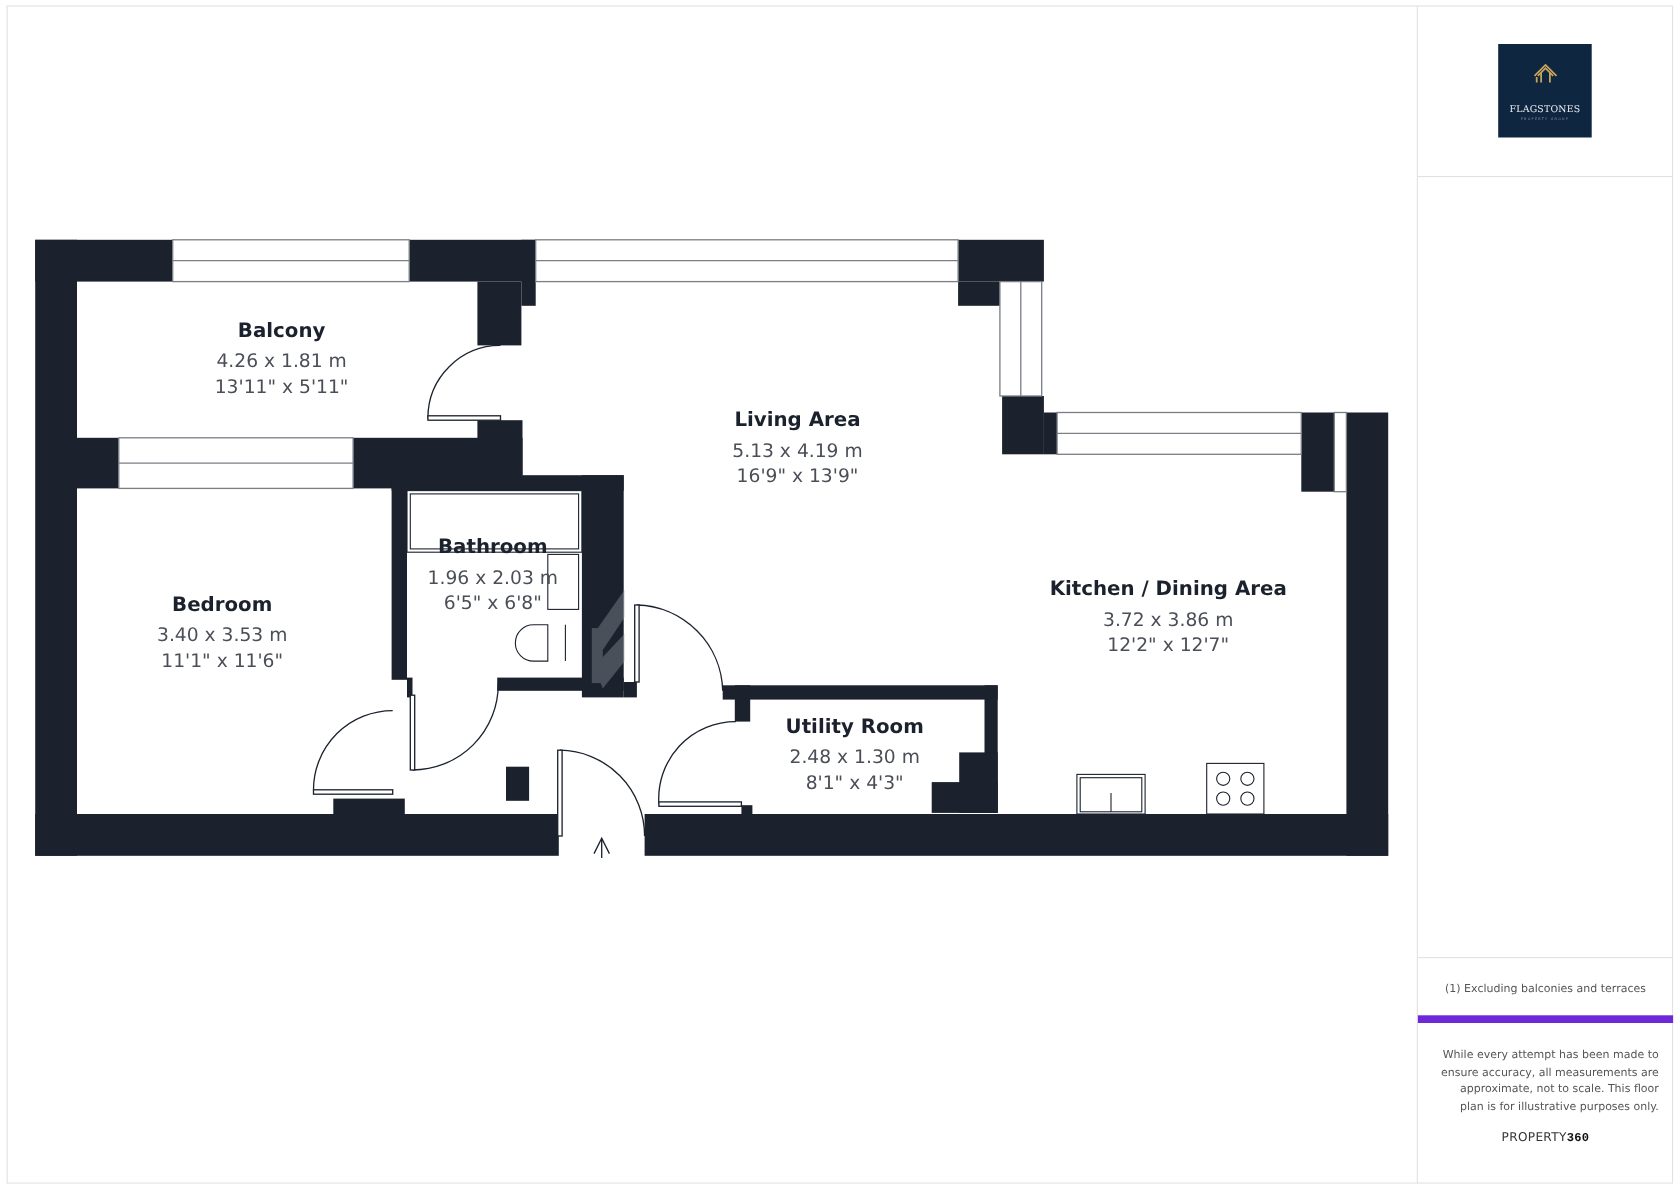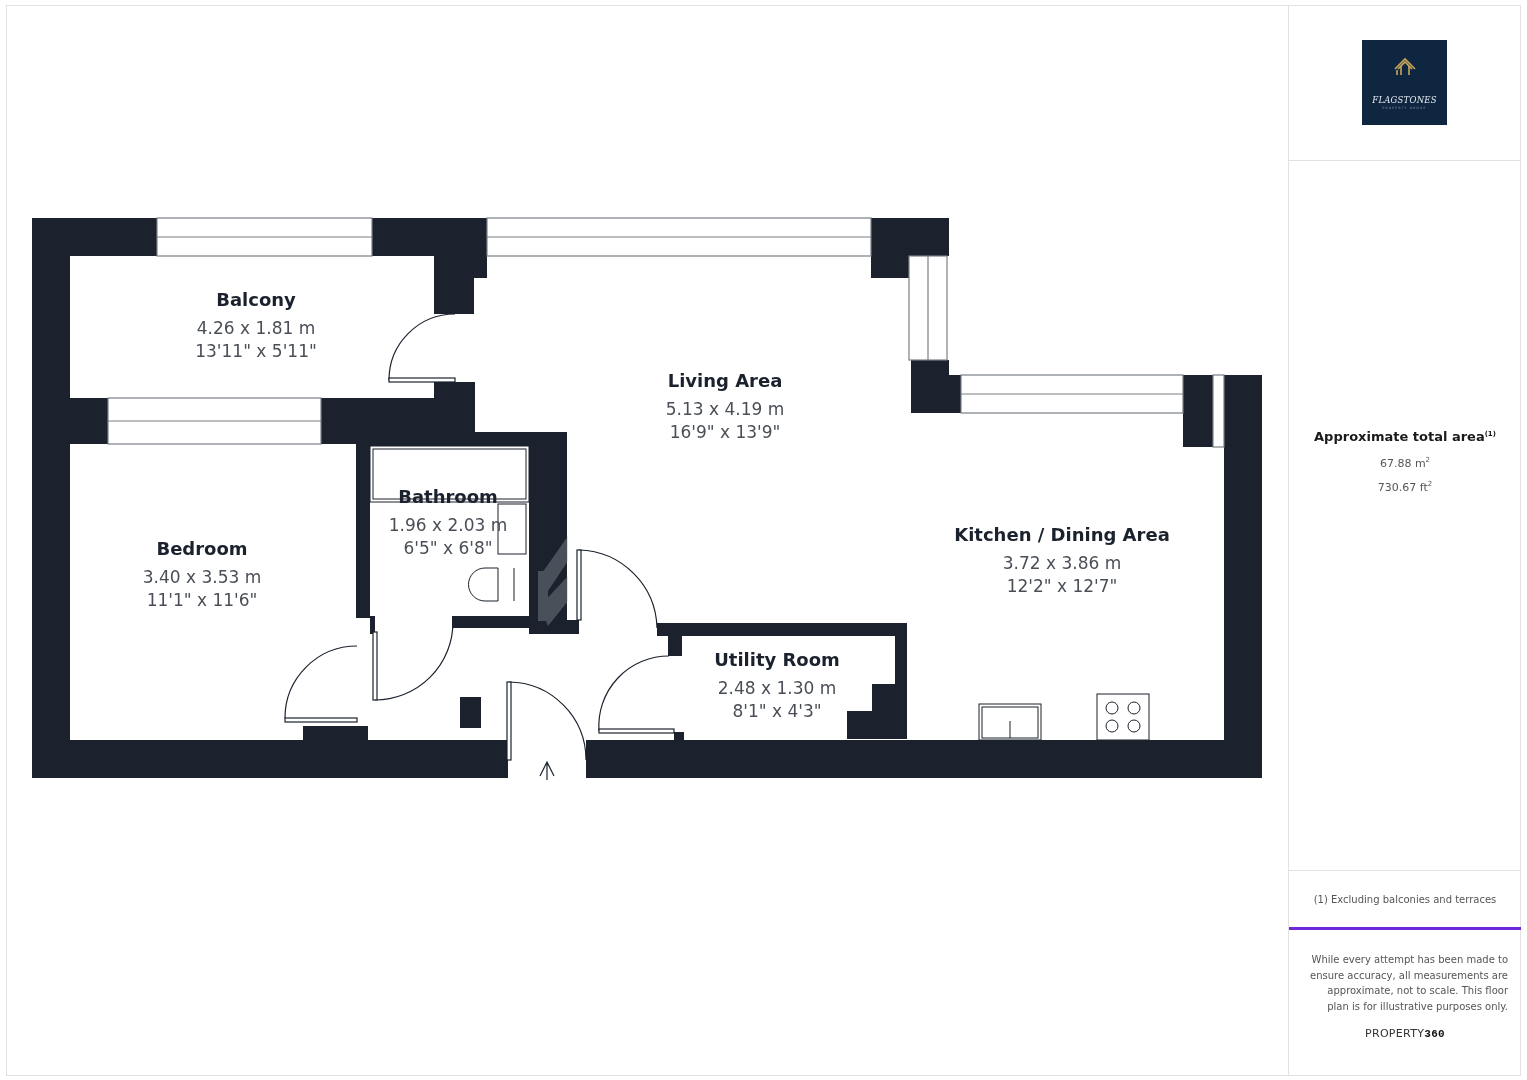--- a/index.html
+++ b/index.html
@@ -2,28 +2,28 @@
 <html><head>
 <meta charset="utf-8">
 <style>
   html, body { margin:0; padding:0; background:#ffffff; }
   body { width:1527px; height:1080px; position:relative; overflow:hidden; font-family:"DejaVu Sans", sans-serif; }
   .frame { position:absolute; left:6px; top:5px; width:1515px; height:1071px; border:1px solid #e2e2e2; box-sizing:border-box; }
   .plan-area { position:absolute; left:0; top:0; width:1288px; height:1080px;margin-top:16px; }
   .sidebar { position:absolute; left:1288px; top:5px; width:233px; height:1071px; border-left:1px solid #e2e2e2; box-sizing:border-box; }
   .sb-logo-cell { position:absolute; left:0; top:0; width:100%; height:155px; border-bottom:1px solid #e2e2e2; }
   .logo { position:absolute; left:73px; top:35px; width:85px; height:85px; background:#0f2640; display:flex; flex-direction:column; align-items:center; justify-content:center; }
-  .logo-name { color:#e9edf3; font-family:"DejaVu Serif", serif; font-size:8.5px; letter-spacing:0.2px; margin-top:18px;font-style:italic; }
+  .logo-name { color:#e9edf3; font-family:"DejaVu Serif", serif; font-size:8.5px; letter-spacing:0.2px; margin-top:18px; }
   .logo-sub { color:#8a97a8; font-size:3px; letter-spacing:1.2px; margin-top:1px; }
   .area-block { position:absolute; left:0; top:424px; width:100%; text-align:center; }
   .area-title { font-size:13px; font-weight:bold; color:#1a1a1a; }
   .area-title sup { font-size:7px; }
   .area-val { font-size:11px; color:#555; margin-top:6px; line-height:20px; }
   .area-val sup { font-size:7px; }
-  .note-cell { position:absolute; left:0; top:865px; width:100%; height:60px; border-top:1px solid #e2e2e2; border-bottom:3px solid #6d28d9; box-sizing:border-box; text-align:center; font-size:10px; color:#555; line-height:58px; }
+  .note-cell { position:absolute; left:0; top:865px; width:100%; height:60px; border-top:1px solid #e2e2e2; border-bottom:7px solid #6d28d9; box-sizing:border-box; text-align:center; font-size:10px; color:#555; line-height:58px; }
   .disclaimer { position:absolute; left:14px; top:947px; width:205px; text-align:right; font-size:10px; color:#555; line-height:15.5px; }
   .brand { position:absolute; left:0; top:1022px; width:100%; text-align:center; font-size:11px; color:#333; letter-spacing:0.3px; }
   .brand b { color:#111;font-family:Liberation Mono, monospace; }
   svg text.rname { font-family:"DejaVu Sans", sans-serif; font-weight:bold; font-size:18px; fill:#1b222d; text-anchor:middle; }
   svg text.rdim { font-family:"DejaVu Sans", sans-serif; font-size:17px; fill:#4a4f57; text-anchor:middle; }
 </style>
 </head>
 <body>
 
 <div class="frame"></div>
@@ -167,24 +167,19 @@
           <path d="M3 14 L13 4 L23 14"></path>
           <path d="M6 14 L13 7 L20 14"></path>
           <path d="M9 20 L9 11 M17 20 L17 11 M5 20 L5 15"></path>
         </g>
       </svg>
       <div class="logo-name">FLAGSTONES</div>
       <div class="logo-sub">PROPERTY GROUP</div>
     </div>
   </div>
 
-  <div class="area-block">
-    <div class="area-title"><span>Approximate total area</span><sup>(1)</sup></div>
-    <div class="area-val"><span>67.88 m</span><sup>2</sup></div>
-    <div class="area-val" style="margin-top:0"><span>730.67 ft</span><sup>2</sup></div>
-  </div>
 
   <div class="note-cell">(1) Excluding balconies and terraces</div>
 
   <div class="disclaimer">While every attempt has been made to ensure accuracy, all measurements are approximate, not to scale. This floor plan is for illustrative purposes only.</div>
 
   <div class="brand"><span>PROPERTY</span><b>360</b></div>
 </div>
 
 </body></html>

